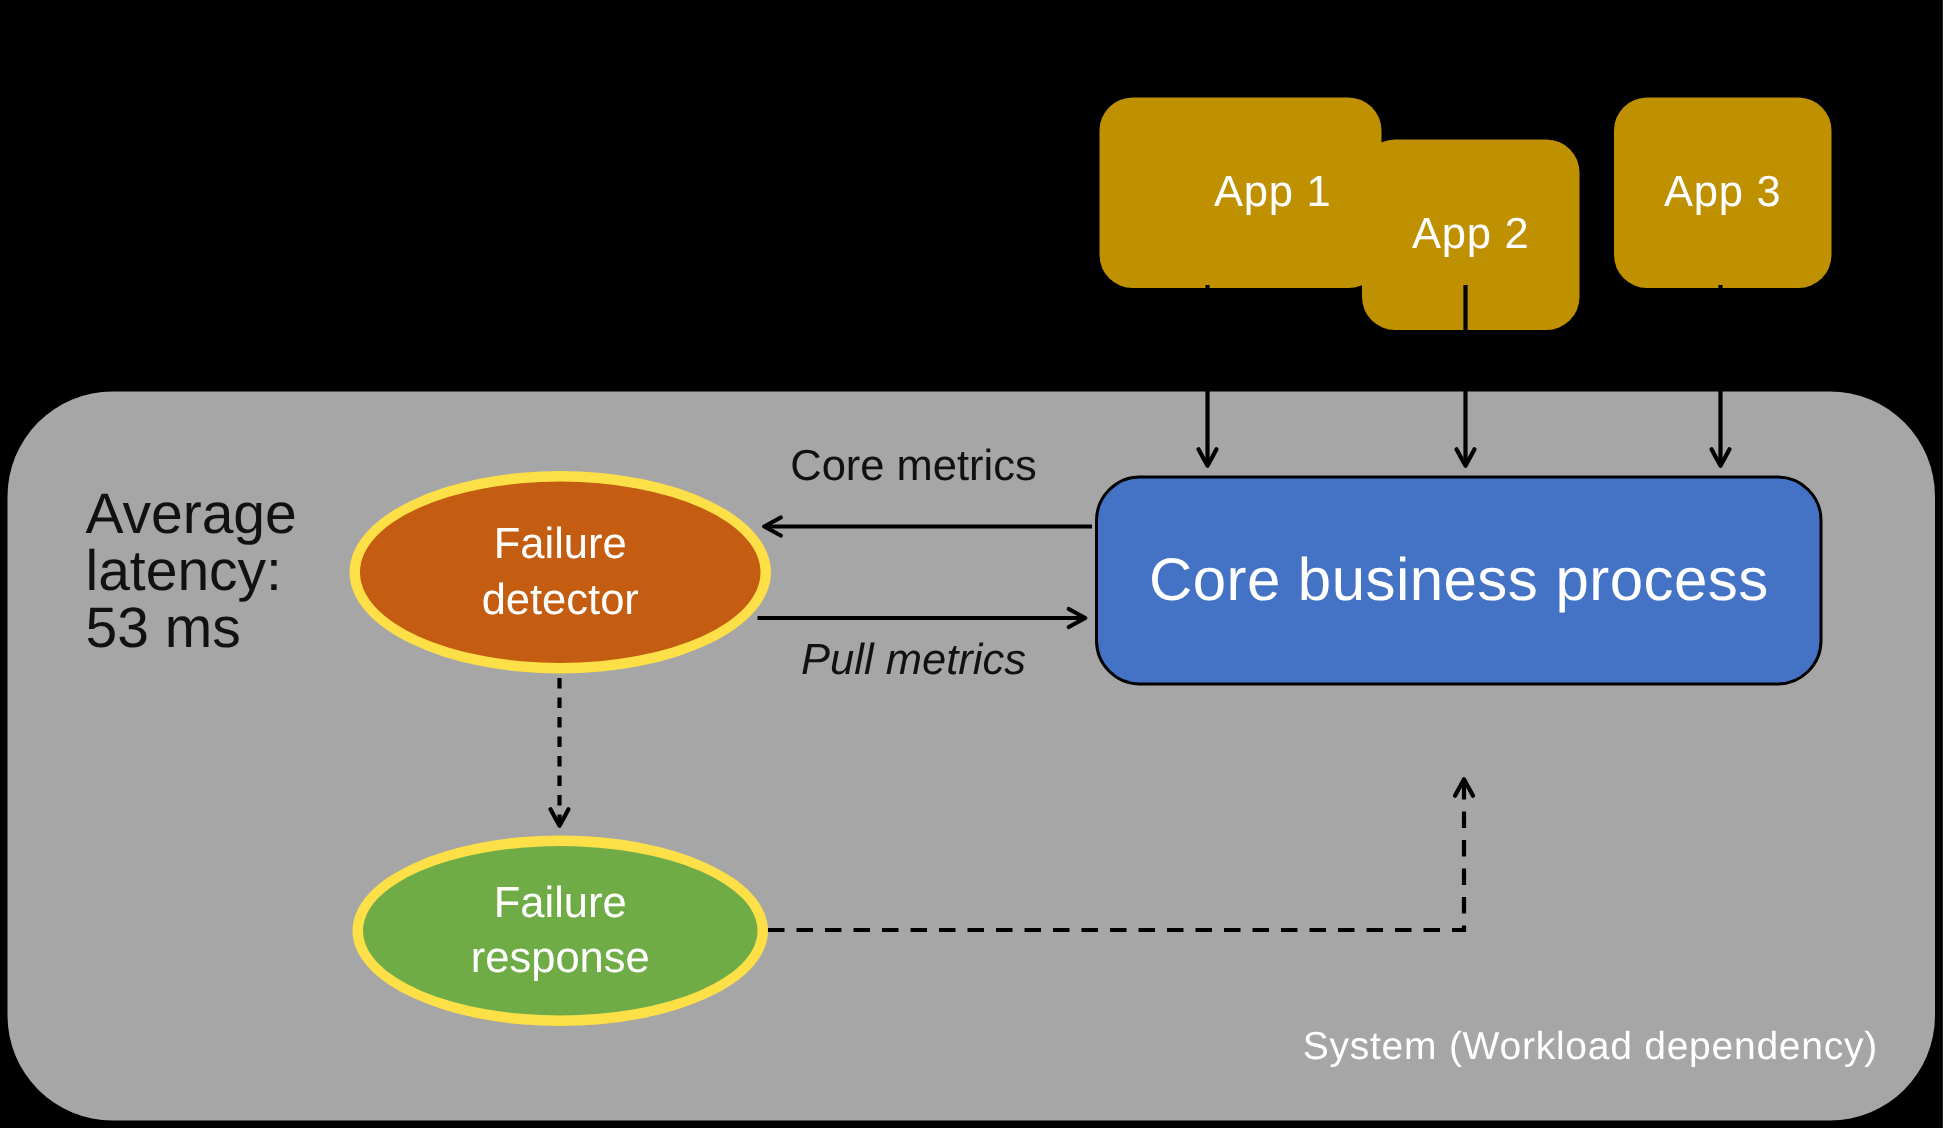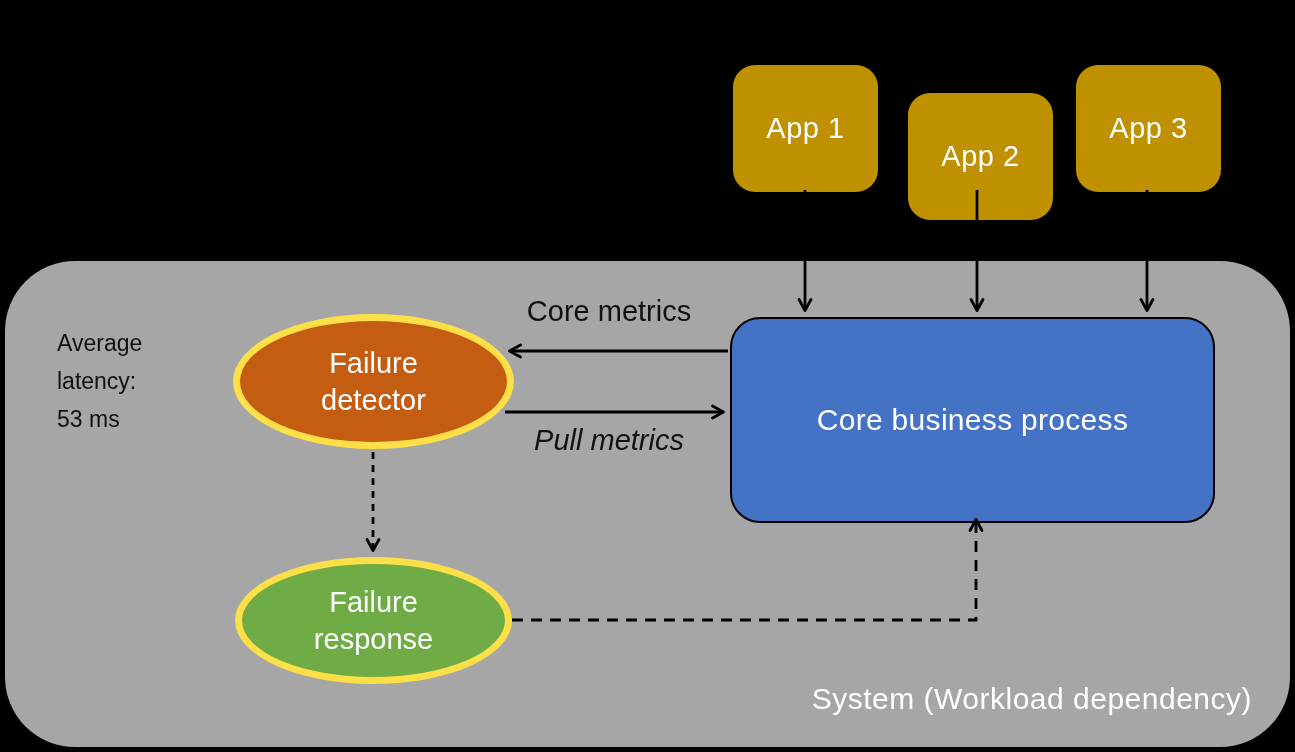--- a/index.html
+++ b/index.html
@@ -23,50 +23,50 @@
     height: 127px;
     background: #BF9000;
     border-radius: 22px;
     display: flex;
     align-items: center;
     justify-content: center;
     color: #FFFFFF;
     font-size: 29px;
     letter-spacing: 0.5px;
   }
-  .app-1 { left: 733px; }
+  .app-1 { left: 733px; padding-left: 43px; }
   .app-2 { left: 908px; margin-top: 28px; }
   .app-3 { left: 1076px; text-align: right; }
 
   
   .system-container {
     position: absolute;
     left: 5px;
     top: 261px;
     width: 1285px;
     height: 486px;
     background: #A6A6A6;
     border-radius: 70px;
   }
   .system-label {
     position: absolute;
     top: 682px;
     right: 43px;
     color: #FFFFFF;
-    font-size: 30px;
+    font-size: 26px;
     letter-spacing: 0.5px;
     white-space: nowrap;
   }
 
   
   .side-label {
     position: absolute;
     left: 57px;
     color: #111111;
-    font-size: 23px;
+    font-size: 38px;
     line-height: 38px;
     white-space: pre-line;
   }
   .avg-latency { top: 324px; }
   .latency-threshold { top: 563px; }
 
   
   .ellipse {
     position: absolute;
     border-radius: 50%;
@@ -93,29 +93,29 @@
     top: 557px;
     width: 277px;
     height: 127px;
     background: #6FAC46;
   }
   .core-process {
     position: absolute;
     left: 730px;
     top: 317px;
     width: 485px;
-    height: 206px;
+    height: 140px;
     background: #4472C4;
     border: 2px solid #000000;
     border-radius: 30px;
     display: flex;
     align-items: center;
     justify-content: center;
     color: #FFFFFF;
-    font-size: 30px;
+    font-size: 40px;
     letter-spacing: 0.3px;
     box-sizing: border-box;
   }
 
   
   .edge-label {
     position: absolute;
     color: #111111;
     font-size: 29px;
     white-space: nowrap;

